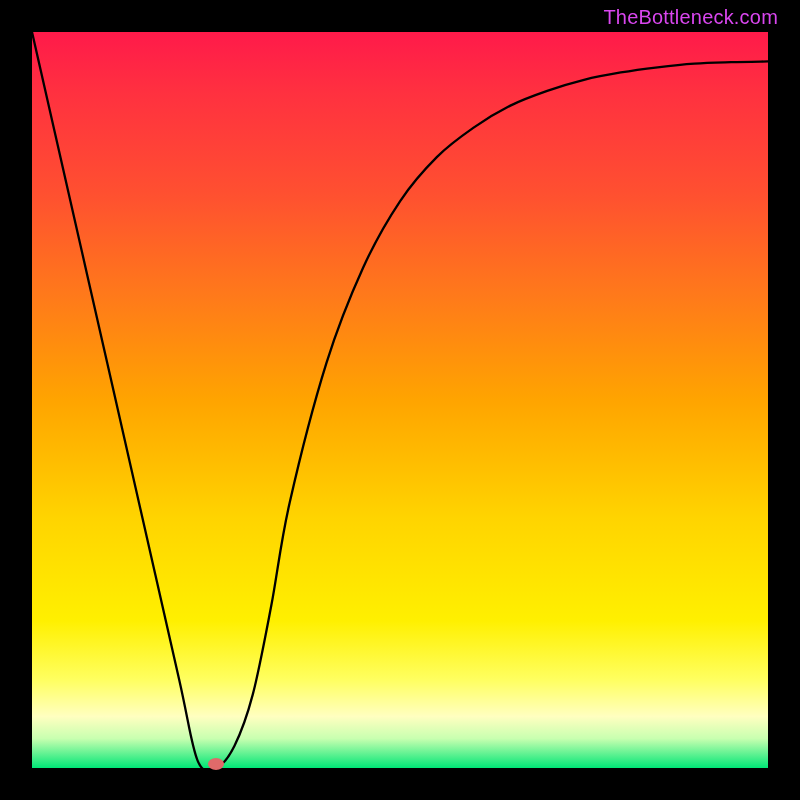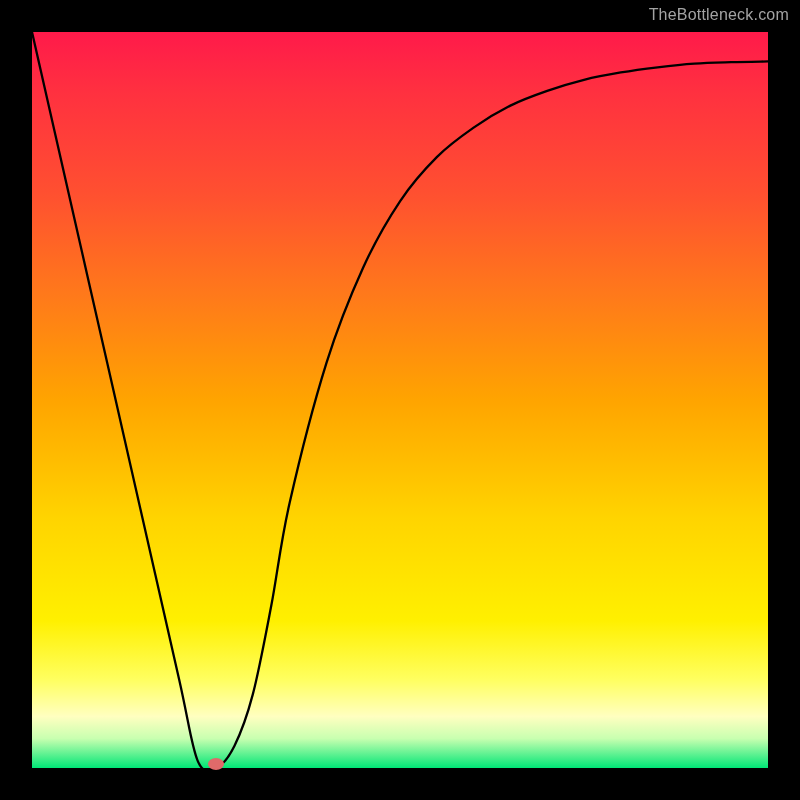--- a/index.html
+++ b/index.html
@@ -34,23 +34,23 @@
       #fff000 80%,
       #ffff60 88%,
       #ffffc0 93%,
       #c8ffb0 96%,
       #00e676 100%
     );
   }
   .watermark {
     position: absolute;
     top: 6px;
-    right: 11px;
-    color: #a3a3a3;
-    font-size: 16px;
+    right: 22px;
+    color: #d946ef;
+    font-size: 20px;
     letter-spacing: 0.2px;
     user-select: none;
   }
   svg.curve {
     position: absolute;
     left: 0;
     top: 0;
     width: 100%;
     height: 100%;
     overflow: visible;

